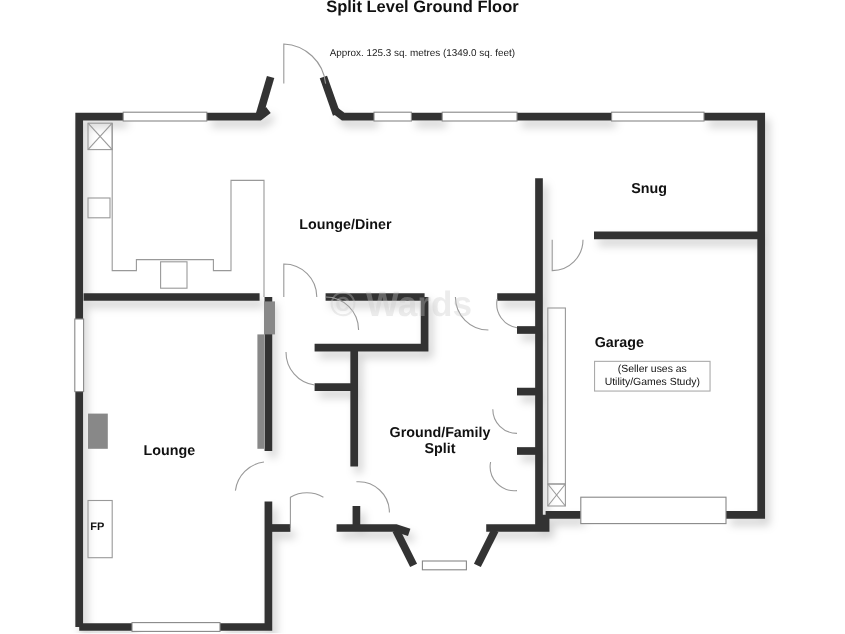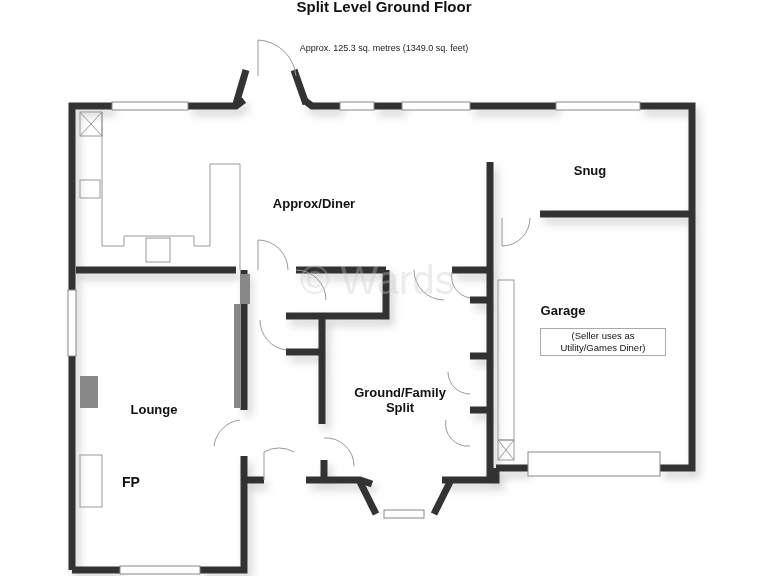--- a/index.html
+++ b/index.html
@@ -1,23 +1,23 @@
 <!DOCTYPE html>
 <html><head>
 <meta charset="utf-8">
 <style>
   html,body{margin:0;padding:0;background:#fff;}
   body{width:768px;height:576px;position:relative;overflow:hidden;font-family:"Liberation Sans",sans-serif;}
   .title{position:absolute;left:0;width:768px;top:-2px;text-align:center;font-weight:bold;font-size:15px;color:#111;}
   .subtitle{position:absolute;left:0;width:768px;top:14px;text-align:center;font-size:9px;color:#222;margin-top:29px;}
   svg{position:absolute;left:0;top:0;}
   .room-label{position:absolute;font-weight:bold;font-size:13px;color:#111;text-align:center;line-height:15px;}
-  .note{position:absolute;font-size:9.5px;color:#111;text-align:center;border:1px solid #aaa;background:#fff;line-height:12px;padding:1px 12px;}
-  .fp{position:absolute;font-weight:bold;font-size:14px;color:#111;margin-left:40px;}
-  .wm{position:absolute;font-size:40px;font-weight:normal;color:rgba(200,200,200,0.35);}
+  .note{position:absolute;font-size:9.5px;color:#111;text-align:center;border:1px solid #aaa;background:#fff;line-height:12px;padding:1px 2px;}
+  .fp{position:absolute;font-weight:bold;font-size:10px;color:#111;}
+  .wm{position:absolute;font-size:32px;font-weight:bold;color:rgba(200,200,200,0.35);}
 </style>
 </head>
 <body>
 
 <div class="title">Split Level Ground Floor</div>
 <div class="subtitle">Approx. 125.3 sq. metres (1349.0 sq. feet)</div>
 
 <svg width="768" height="576">
   <defs>
     <filter id="sh" x="-5%" y="-5%" width="115%" height="115%">
@@ -101,25 +101,25 @@
     <path d="M502,218 L502,246 A28,28 0 0 0 530,218"></path>
   </g>
 
   <rect x="80" y="376" width="18" height="32" fill="#888"></rect>
   <rect x="234" y="304" width="6" height="104" fill="#888"></rect>
   <rect x="240" y="274" width="10" height="30" fill="#888"></rect>
 </svg>
 
 <div class="wm" style="left:300px;top:258px;">© Wards</div>
 
-<div class="room-label" style="left:258px;top:196px;width:112px;">Approx/Diner</div>
+<div class="room-label" style="left:258px;top:196px;width:112px;">Lounge/Diner</div>
 <div class="room-label" style="left:560px;top:163px;width:60px;">Snug</div>
 <div class="room-label" style="left:528px;top:303px;width:70px;">Garage</div>
 <div class="note" style="left:540px;top:328px;width:100px;">
   <div>(Seller uses as</div>
-  <div>Utility/Games Diner)</div>
+  <div>Utility/Games Study)</div>
 </div>
 <div class="room-label" style="left:122px;top:402px;width:64px;">Lounge</div>
 <div class="fp" style="left:82px;top:474px;">FP</div>
 <div class="room-label" style="left:354px;top:385px;width:92px;">
   <div>Ground/Family</div>
   <div>Split</div>
 </div>
 
 </body></html>

